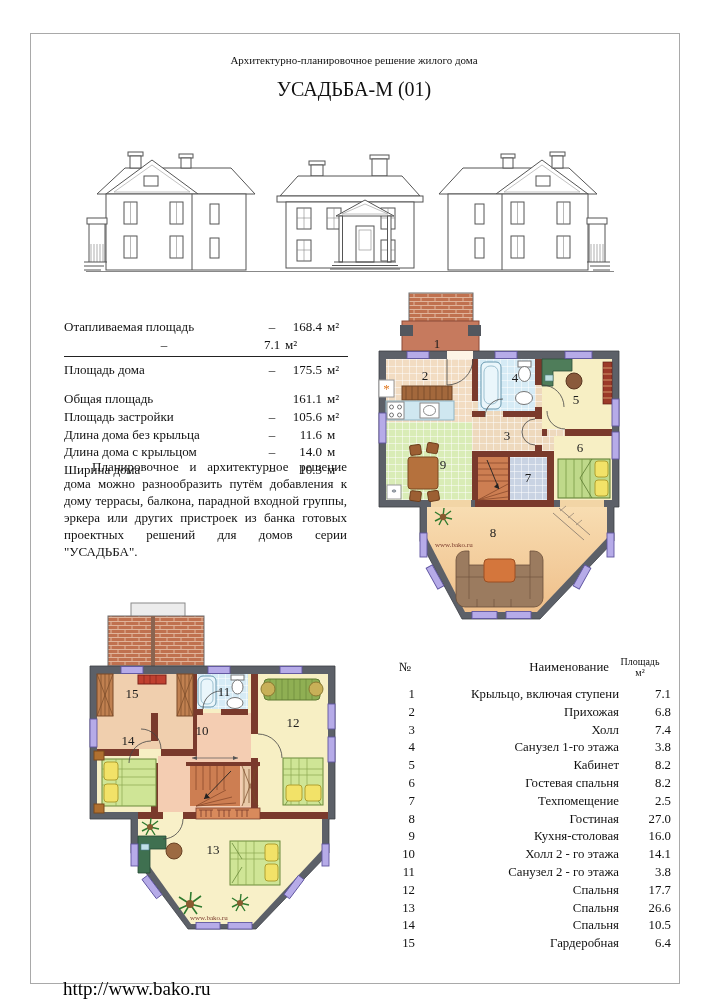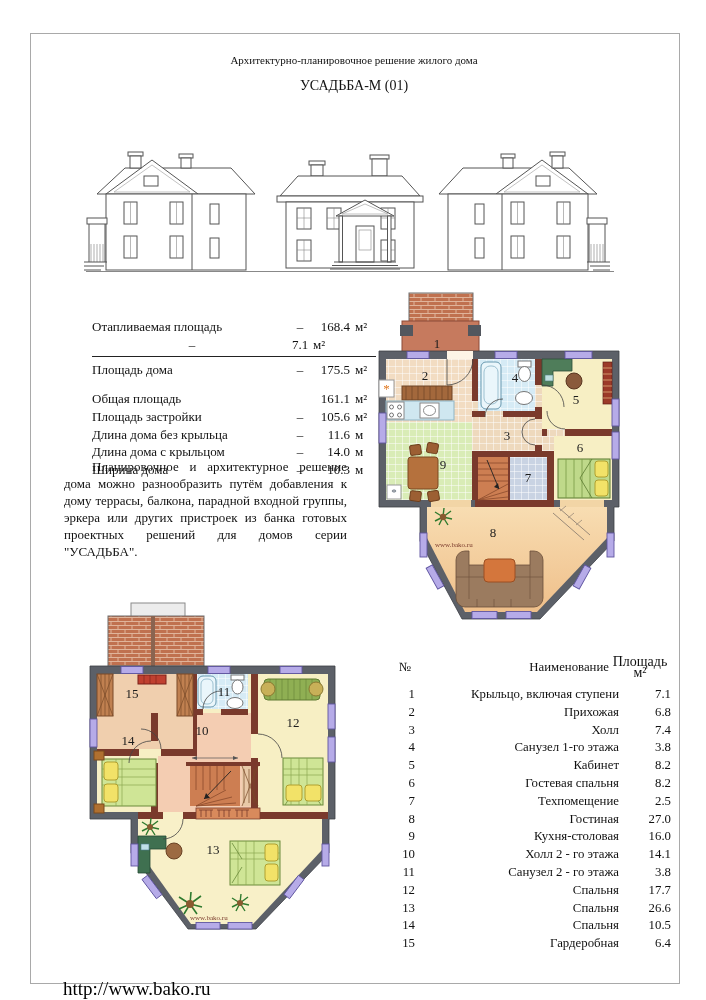--- a/index.html
+++ b/index.html
@@ -1,35 +1,35 @@
 <!DOCTYPE html>
 <html><head>
 <meta charset="utf-8">
 <style>
   html,body{margin:0;padding:0;background:#fff;}
   body{width:706px;height:1000px;position:relative;font-family:"Liberation Serif",serif;color:#111;}
   .page-border{position:absolute;left:30px;top:33px;width:648px;height:949px;border:1px solid #a9a9a9;}
   .title1{position:absolute;left:30px;top:54px;width:648px;text-align:center;font-size:11px;}
-  .title2{position:absolute;left:30px;top:78px;width:648px;text-align:center;font-size:14px;}
+  .title2{position:absolute;left:30px;top:78px;width:648px;text-align:center;font-size:20px;}
   .elev{position:absolute;left:84px;top:148px;}
-  .specs{position:absolute;left:64px;top:318px;width:284px;font-size:13px;margin-left:28px;}
+  .specs{position:absolute;left:64px;top:318px;width:284px;font-size:13px;}
   .spec-row{display:grid;grid-template-columns:1fr 16px 42px 26px;line-height:17.7px;}
   .spec-row .dash{text-align:center;}
   .spec-row .val{text-align:right;}
   .spec-row .unit{padding-left:5px;}
   .spec-line{border-top:1.6px solid #222;margin:3px 0 4px 0;}
   .spec-gap{height:11px;}
   .para{position:absolute;left:64px;top:458px;width:283px;font-size:13px;line-height:17px;text-align:justify;text-indent:28px;}
   .floor1{position:absolute;left:375px;top:289px;}
   .floor2{position:absolute;left:86px;top:601px;}
   .rtable{position:absolute;left:393px;top:656px;width:278px;font-size:12.8px;}
   .rt-head{display:grid;grid-template-columns:26px 1fr 62px;align-items:center;}
   .rt-head .h-num{text-align:left;padding-left:6px;}
   .rt-head .h-name{text-align:right;}
-  .rt-head .h-area{text-align:center;font-size:14px;line-height:11px;}
+  .rt-head .h-area{text-align:center;font-size:10px;line-height:11px;}
   .rt-rows{margin-top:8px;}
   .rt-row{display:grid;grid-template-columns:24px 1fr 52px;line-height:17.8px;}
   .rt-row .c-num{text-align:right;padding-right:2px;}
   .rt-row .c-name{padding-left:12px;text-align:right;}
   .rt-row .c-area{text-align:right;}
   .footer-link{position:absolute;left:63px;top:938px;font-size:19px;color:#000;text-decoration:none;margin-top:40px;}
   svg text{font-family:"Liberation Serif",serif;}
   .rmlbl{font-size:13px;fill:#1c1c1c;}
   .wm{font-size:7px;fill:#7a3a2c;}
 </style>

